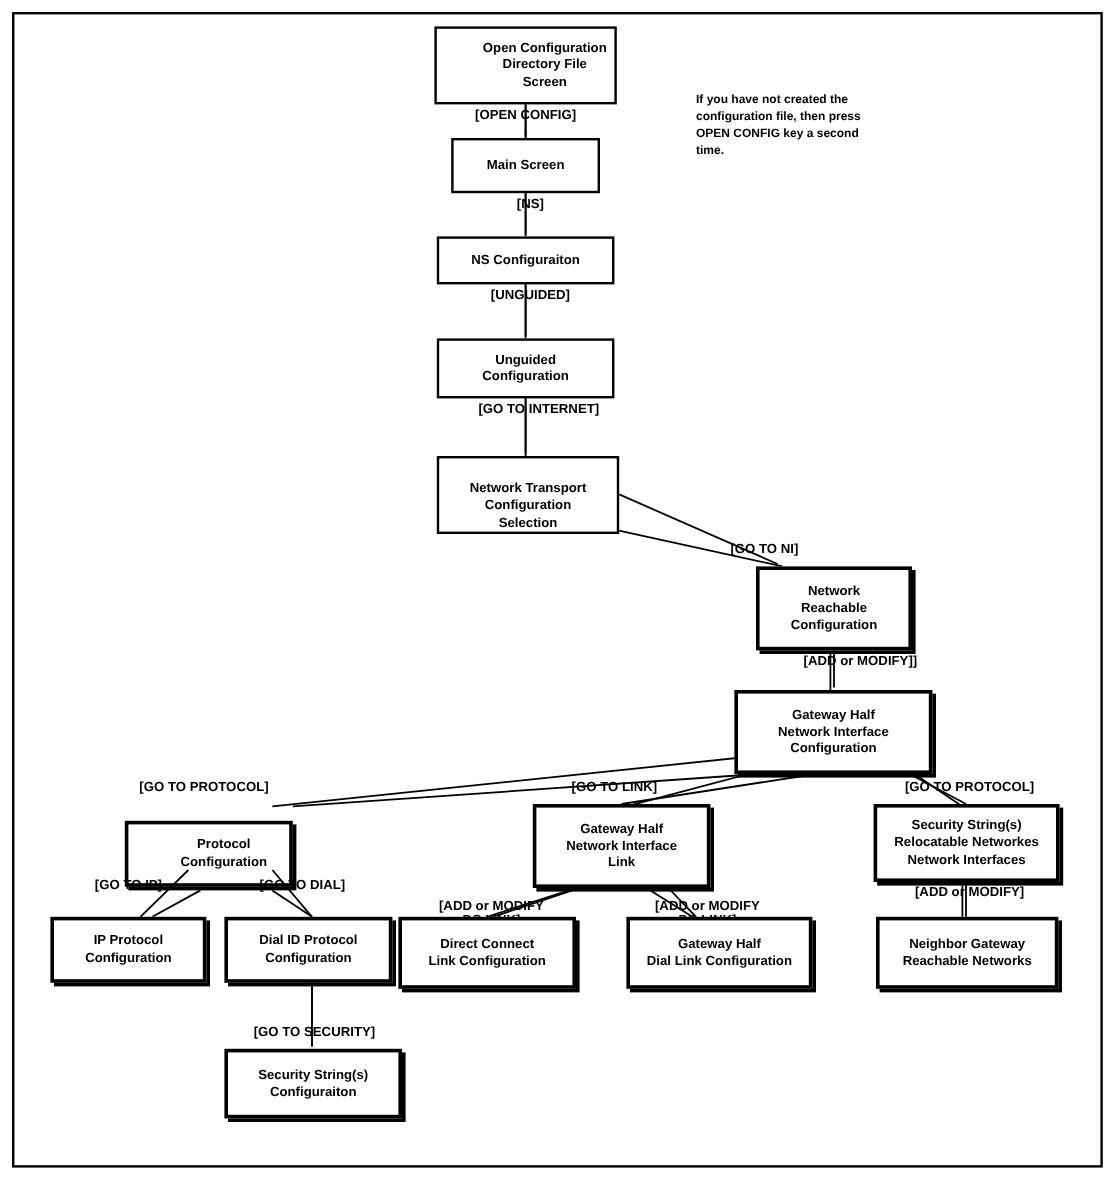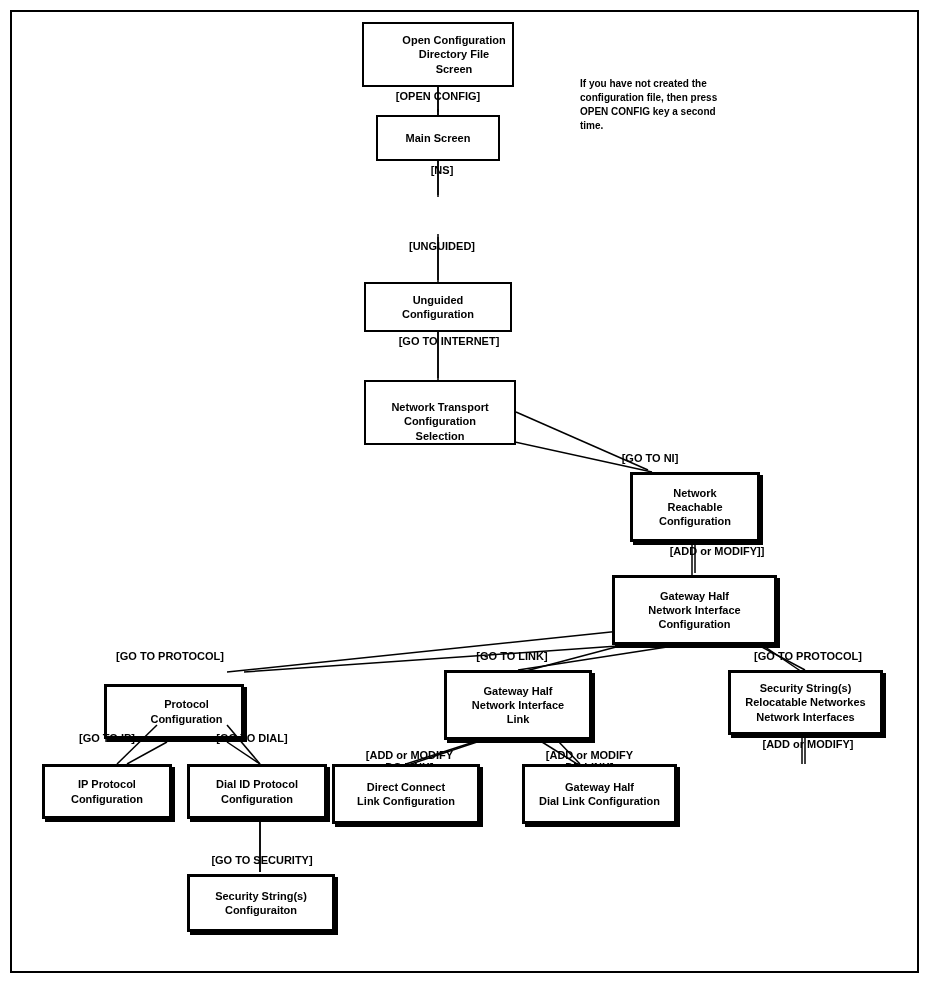--- a/index.html
+++ b/index.html
@@ -112,41 +112,44 @@
   </div>
 
   <div class="node" style="left:364px; top:103px; width:124px; height:46px;">
     <span>Main Screen</span>
   </div>
 
   <div class="label" style="left:400px; top:152px; width:60px;">
     <span>[NS]</span>
   </div>
 
+  <div class="node" style="left:352px; top:185px; width:148px; height:40px;">
+    <span>NS Configuraiton</span>
+  </div>
 
   <div class="label" style="left:380px; top:228px; width:100px;">
     <span>[UNGUIDED]</span>
   </div>
 
   <div class="node" style="left:352px; top:270px; width:148px; height:50px;">
     <span style="white-space:pre-line;">Unguided
 Configuration</span>
   </div>
 
   <div class="label" style="left:362px; top:323px; width:150px;">
     <span>[GO TO INTERNET]</span>
   </div>
 
   <div class="node" style="left:352px; top:368px; width:152px; height:65px;align-items:flex-end;">
     <span style="white-space:pre-line;">Network Transport
 Configuration
 Selection</span>
   </div>
 
-  <div class="label" style="left:588px; top:440px; width:100px;">
+  <div class="label" style="left:575px; top:440px; width:100px;">
     <span>[GO TO NI]</span>
   </div>
 
   <div class="node thick" style="left:618px; top:460px; width:130px; height:70px;">
     <span style="white-space:pre-line;">Network
 Reachable
 Configuration</span>
   </div>
 
   <div class="label" style="left:640px; top:533px; width:130px;">
@@ -223,20 +226,24 @@
   <div class="node thick" style="left:320px; top:752px; width:148px; height:60px;">
     <span style="white-space:pre-line;">Direct Connect
 Link Configuration</span>
   </div>
 
   <div class="node thick" style="left:510px; top:752px; width:155px; height:60px;">
     <span style="white-space:pre-line;">Gateway Half
 Dial Link Configuration</span>
   </div>
 
+  <div class="node thick" style="left:718px; top:752px; width:152px; height:60px;">
+    <span style="white-space:pre-line;">Neighbor Gateway
+Reachable Networks</span>
+  </div>
 
   <div class="label" style="left:185px; top:842px; width:130px;">
     <span>[GO TO SECURITY]</span>
   </div>
 
   <div class="node thick" style="left:175px; top:862px; width:148px; height:58px;">
     <span style="white-space:pre-line;">Security String(s)
 Configuraiton</span>
   </div>
 

